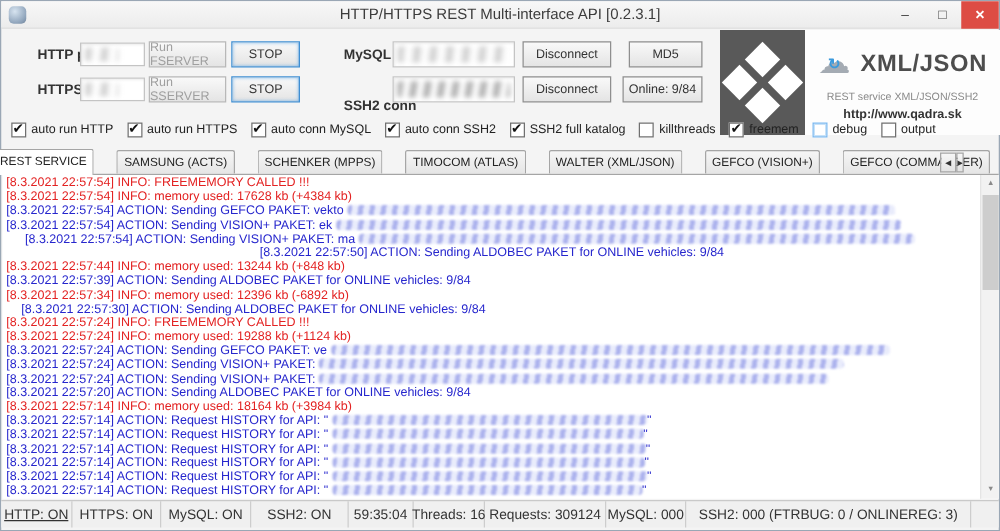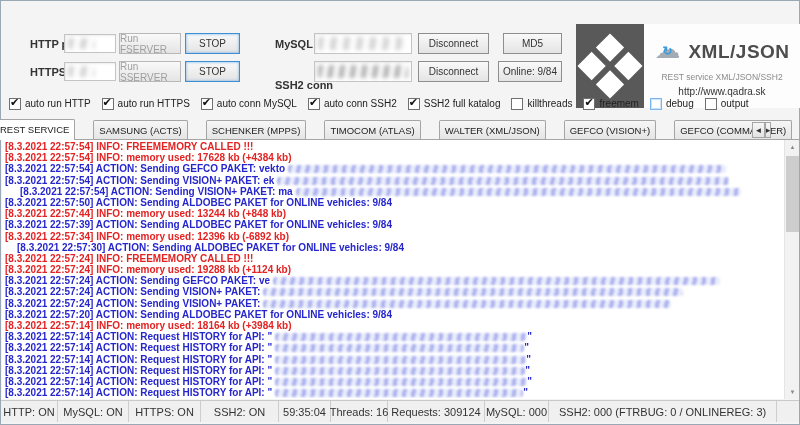--- a/index.html
+++ b/index.html
@@ -38,21 +38,21 @@
   .logo-grid { display:grid; grid-template-columns:20px 20px; grid-template-rows:20px 20px; gap:6px;
     transform:rotate(45deg); }
   .logo-grid div { background:#fff; }
   .brand { position:absolute; left:643px; top:23px; width:156px; height:84px; background:#fdfdfd; text-align:center; }
   .brand-row { margin-top:16px; display:flex; align-items:center; justify-content:center; gap:6px; }
   .cloud-wrap { position:relative; width:28px; height:24px; }
   .cloud-glyph { position:absolute; left:0; top:-6px; font-size:26px; color:#a4abb3; }
   .sync-glyph { position:absolute; left:8px; top:4px; font-size:12px; font-weight:bold; color:#3b9add; }
   .brand-name { font-size:19px; font-weight:bold; color:#4d4d4d; letter-spacing:0.5px; }
   .brand-sub { margin-top:8px; font-size:8.5px; color:#8a8a8a; }
-  .brand-url { margin-top:4px; font-size:10px; font-weight:normal; color:#333; }
+  .brand-url { margin-top:4px; font-size:10px; font-weight:bold; color:#333; }
 
   
   .cb-row { position:absolute; left:8px; top:94px; width:630px; height:18px; display:flex; gap:11px; align-items:center; }
   .cb-item { display:flex; align-items:flex-start; gap:4px; font-size:10px; color:#222; white-space:nowrap; }
   .cb { position:relative; width:12px; height:12px; background:#fff; border:1px solid #707070; flex:0 0 auto; }
   .cb.checked::after { content:"\2714"; position:absolute; left:0px; top:-3px; font-size:11px; color:#111; }
   .cb.focus { border-color:#7ab8ef; box-shadow:inset 0 0 0 1px #c8e2f8; }
 
   
   .tabbar { position:absolute; left:0; top:116px; width:770px; height:22px; display:flex; align-items:flex-end; }
@@ -61,47 +61,56 @@
     border-radius:2px 2px 0 0; margin-right:1px;margin-left:17px; }
   .tab.active { background:#fff; margin-left:-6px; padding-left:4px; padding-bottom:5px; margin-bottom:-1px; z-index:2; }
   .tab-arrows { position:absolute; right:0; bottom:1px; display:flex; }
   .tab-arrow { width:13px; height:16px; border:1px solid #a5a5a5; background:linear-gradient(#f6f6f6,#e3e3e3);
     font-size:8px; color:#333; display:flex; align-items:center; justify-content:center; }
 
   
   .logarea { position:absolute; left:1px; top:138px; width:797px; height:260px; background:#fff;
     border-top:1px solid #a5a5a5; }
   .log-content { position:absolute; left:3px; top:1px; right:17px; bottom:1px; overflow:hidden;
-    font-size:10px; line-height:11.2px; white-space:nowrap;font-weight:bold; }
+    font-size:10px; line-height:11.2px; white-space:nowrap; }
   .log-line { height:11.2px; }
   .redact { display:inline-block; height:8px; border-radius:3px; margin-left:3px; vertical-align:-1px;
     background:repeating-linear-gradient(100deg, rgba(122,132,226,.62) 0 4px, rgba(212,217,248,.5) 4px 9px);
     filter:blur(1px); }
   .scrollbar { position:absolute; right:0; top:0; width:15px; height:100%; background:#f2f2f2; border-left:1px solid #e4e4e4; }
   .sb-btn { position:absolute; left:0; width:15px; height:14px; display:flex; align-items:center; justify-content:center;
     font-size:8px; color:#8a8a8a; }
   .sb-up { top:0; } .sb-down { bottom:0; }
   .sb-thumb { position:absolute; left:1px; top:16px; width:13px; height:76px; background:#cdcdcd; }
 
   
   .statusbar { position:absolute; left:0; top:399px; width:798px; height:22px; background:#f0f0f0;
     border-top:1px solid #c9c9c9; display:flex; font-size:11px; color:#333; }
   .status-item { display:flex; align-items:center; justify-content:center; border-right:1px solid #cdcdcd;
     white-space:nowrap; padding:0 4px; }
-  .status-item:nth-child(1){ width:57px; } .status-item:nth-child(2){ width:71px; }
+  .status-item:nth-child(1){ width:57px;text-decoration:underline; } .status-item:nth-child(2){ width:71px; }
   .status-item:nth-child(3){ width:72px; } .status-item:nth-child(4){ width:78px; }
   .status-item:nth-child(5){ width:52px; } .status-item:nth-child(6){ width:57px; }
   .status-item:nth-child(7){ width:97px; } .status-item:nth-child(8){ width:64px; }
   .status-item:nth-child(9){ width:auto; padding:0 10px; }
 </style>
 </head>
 <body>
 
 <div class="window">
 
+  <div class="titlebar">
+    <div class="app-icon"></div>
+    <div class="title">HTTP/HTTPS REST Multi-interface API [0.2.3.1]</div>
+    <div class="win-controls">
+      <div class="win-btn">–</div>
+      <div class="win-btn">□</div>
+      <div class="win-btn win-close">✕</div>
+    </div>
+  </div>
 
   <div class="lbl" style="left:8px; top:37px;">HTTP port</div>
   <div class="field" style="left:63px; top:33px; width:52px; height:19px;">
       <div class="smudge short"></div>
     </div>
   <div class="btn disabled" style="left:118px; top:32px; width:62px;">Run FSERVER</div>
   <div class="btn focus" style="left:184px; top:32px; width:55px;">STOP</div>
 
   <div class="lbl" style="left:8px; top:65px;">HTTPS port</div>
   <div class="field" style="left:63px; top:61px; width:52px; height:19px;">
@@ -201,21 +210,21 @@
     </div>
   </div>
 
   <div class="logarea">
     <div class="log-content">
         <div class="log-line info" style="color: rgb(227, 34, 34);"><span>[8.3.2021 22:57:54] INFO: FREEMEMORY CALLED !!!</span></div>
         <div class="log-line info" style="color: rgb(227, 34, 34);"><span>[8.3.2021 22:57:54] INFO: memory used: 17628 kb (+4384 kb)</span></div>
         <div class="log-line action" style="color: rgb(38, 38, 205);"><span>[8.3.2021 22:57:54] ACTION: Sending GEFCO PAKET: vekto</span><span class="redact" style="width: 438px;"></span></div>
         <div class="log-line action" style="color: rgb(38, 38, 205);"><span>[8.3.2021 22:57:54] ACTION: Sending VISION+ PAKET: ek</span><span class="redact" style="width: 452px;"></span></div>
         <div class="log-line action" style="color: rgb(38, 38, 205); margin-left: 15px;"><span>[8.3.2021 22:57:54] ACTION: Sending VISION+ PAKET: ma</span><span class="redact" style="width: 445px;"></span></div>
-        <div class="log-line action" style="color: rgb(38, 38, 205);"><span>[8.3.2021 22:57:50] ACTION: Sending ALDOBEC PAKET for ONLINE vehicles: 9/84</span></div>
+        <div class="log-line action" style="color: rgb(38, 38, 205); text-align: center;"><span>[8.3.2021 22:57:50] ACTION: Sending ALDOBEC PAKET for ONLINE vehicles: 9/84</span></div>
         <div class="log-line info" style="color: rgb(227, 34, 34);"><span>[8.3.2021 22:57:44] INFO: memory used: 13244 kb (+848 kb)</span></div>
         <div class="log-line action" style="color: rgb(38, 38, 205);"><span>[8.3.2021 22:57:39] ACTION: Sending ALDOBEC PAKET for ONLINE vehicles: 9/84</span></div>
         <div class="log-line info" style="color: rgb(227, 34, 34);"><span>[8.3.2021 22:57:34] INFO: memory used: 12396 kb (-6892 kb)</span></div>
         <div class="log-line action" style="color: rgb(38, 38, 205); padding-left: 12px;"><span>[8.3.2021 22:57:30] ACTION: Sending ALDOBEC PAKET for ONLINE vehicles: 9/84</span></div>
         <div class="log-line info" style="color: rgb(227, 34, 34);"><span>[8.3.2021 22:57:24] INFO: FREEMEMORY CALLED !!!</span></div>
         <div class="log-line info" style="color: rgb(227, 34, 34);"><span>[8.3.2021 22:57:24] INFO: memory used: 19288 kb (+1124 kb)</span></div>
         <div class="log-line action" style="color: rgb(38, 38, 205);"><span>[8.3.2021 22:57:24] ACTION: Sending GEFCO PAKET: ve</span><span class="redact" style="width: 447px;"></span></div>
         <div class="log-line action" style="color: rgb(38, 38, 205);"><span>[8.3.2021 22:57:24] ACTION: Sending VISION+ PAKET:</span><span class="redact" style="width: 420px;"></span></div>
         <div class="log-line action" style="color: rgb(38, 38, 205);"><span>[8.3.2021 22:57:24] ACTION: Sending VISION+ PAKET:</span><span class="redact" style="width: 408px;"></span></div>
         <div class="log-line action" style="color: rgb(38, 38, 205);"><span>[8.3.2021 22:57:20] ACTION: Sending ALDOBEC PAKET for ONLINE vehicles: 9/84</span></div>
@@ -229,22 +238,22 @@
       </div>
     <div class="scrollbar">
       <div class="sb-btn sb-up" style="font-size:6px;">▲</div>
       <div class="sb-thumb"></div>
       <div class="sb-btn sb-down" style="font-size:6px;">▼</div>
     </div>
   </div>
 
   <div class="statusbar">
       <div class="status-item">HTTP: ON</div>
+      <div class="status-item">HTTPS: ON</div>
       <div class="status-item">MySQL: ON</div>
-      <div class="status-item">HTTPS: ON</div>
       <div class="status-item">SSH2: ON</div>
       <div class="status-item">59:35:04</div>
       <div class="status-item">Threads: 16</div>
       <div class="status-item">Requests: 309124</div>
       <div class="status-item">MySQL: 000</div>
       <div class="status-item">SSH2: 000 (FTRBUG: 0 / ONLINEREG: 3)</div>
     </div>
 
 </div>
 

